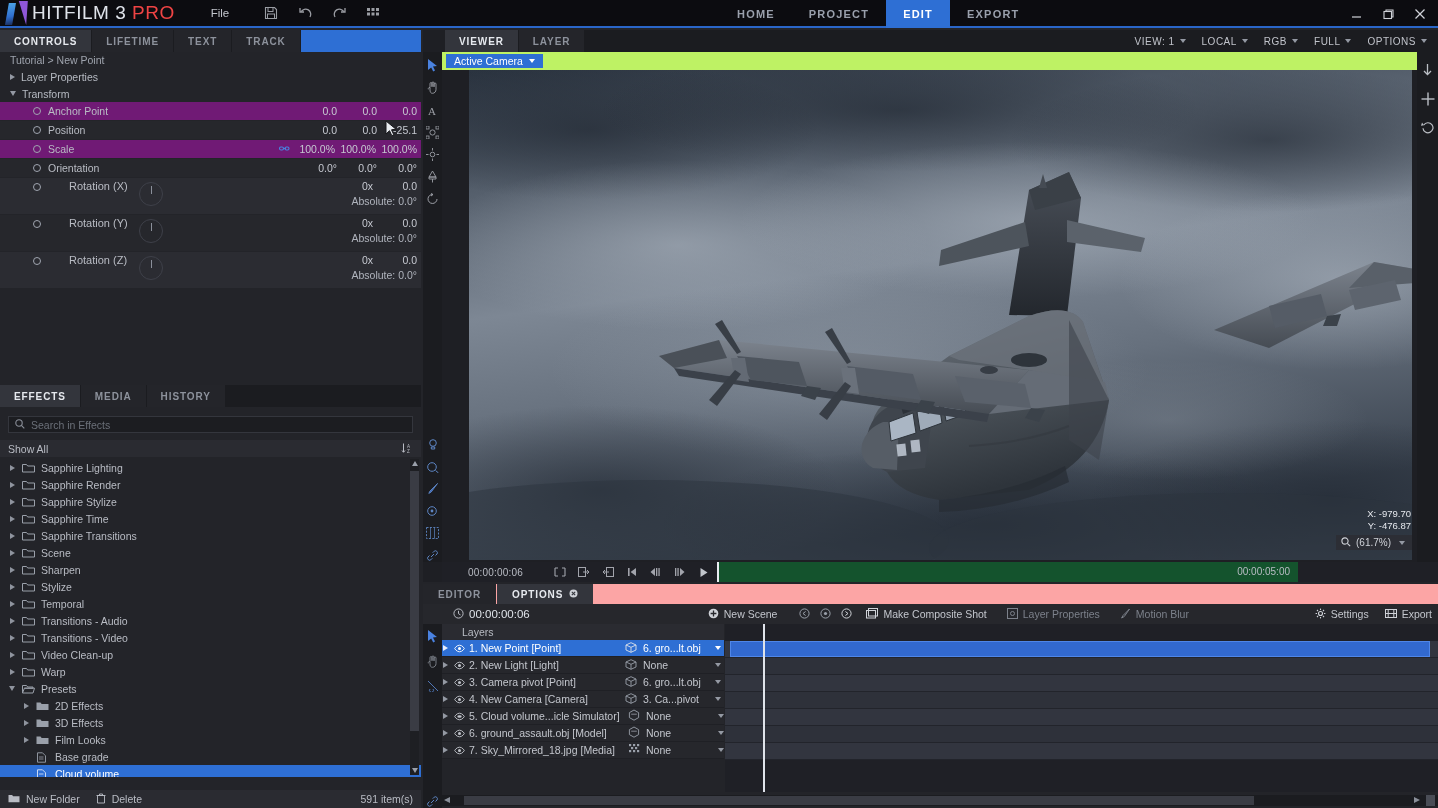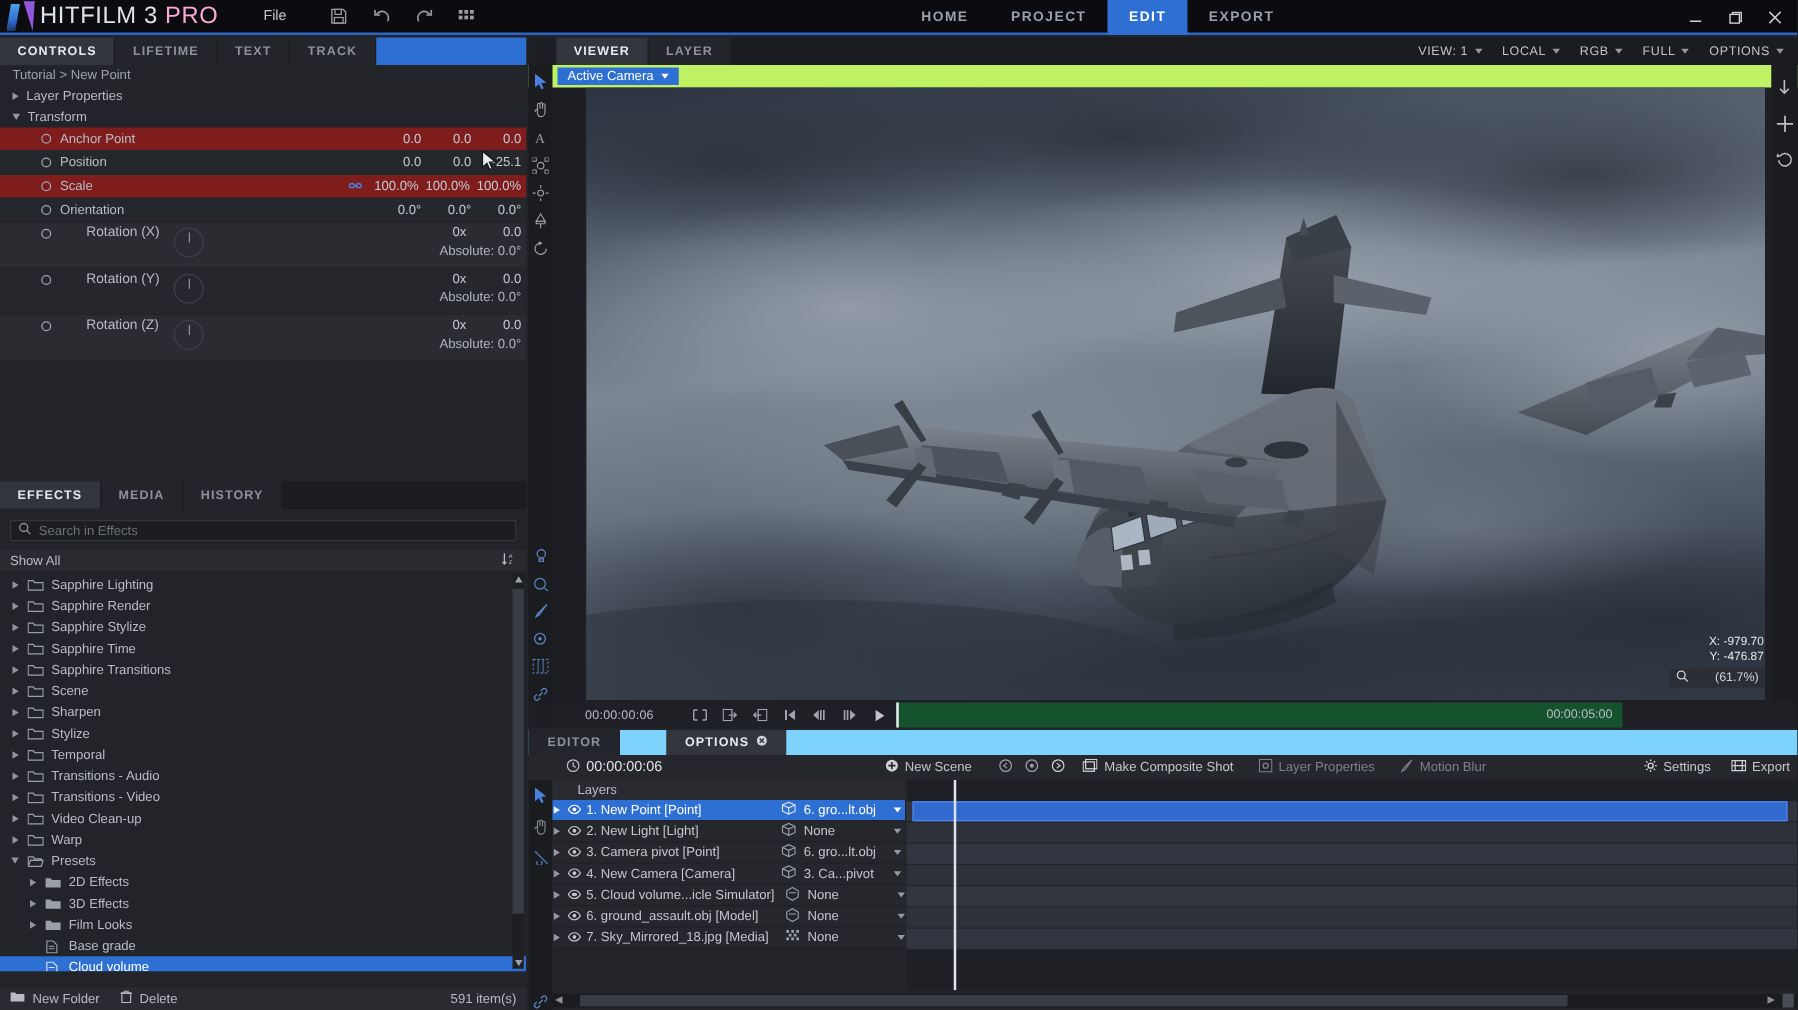--- a/index.html
+++ b/index.html
@@ -26,21 +26,21 @@
     width:0;height:0; border-left:10px solid transparent;
     border-right:9px solid #8f57d8; border-bottom:24px solid transparent;
     transform:skewX(-4deg);
   }
   .logo-mark:after{
     content:""; position:absolute; left:3px; top:3px;
     width:11px;height:22px; background:linear-gradient(170deg,#4ea7e8,#2f6fd0 60%,#1a2a55);
     clip-path:polygon(35% 0,100% 0,65% 100%,0 100%);
   }
   .brand{ font-size:19px; letter-spacing:.5px; color:#dfe3ea; font-weight:400; }
-  .brand .pro{ color:#f9a8d4; }
+  .brand .pro{ color:#ef4444; }
   .menu-file{ margin-left:28px; font-size:11.5px; color:#c3c6cd; padding:4px 8px; }
   .tb-icons{ display:flex; align-items:center; gap:18px; margin-left:26px; }
   .tb-ic{ width:16px;height:16px; opacity:.78; display:flex;align-items:center;justify-content:center; }
   .tb-ic svg{ display:block; }
   .modes{ position:absolute; left:720px; top:0; height:28px; display:flex; }
   .mode{
     padding:0 17px; height:28px; line-height:28px; font-size:11px;
     letter-spacing:1.2px; color:#9aa0ac; font-weight:bold;
   }
   .mode.active{ background:#2e6fd4; color:#fff; }
@@ -60,21 +60,21 @@
 
   .breadcrumb{ height:16px; padding:2px 0 0 10px; font-size:10.5px; color:#9ea3ad; background:#232429; }
   .prop-row{
     height:18px; display:flex; align-items:center; font-size:10.5px;
     color:#b9bcc4; position:relative;
   }
   .prop-head{ padding-left:10px; color:#b6bac2; }
   .tri{ width:0;height:0; display:inline-block; margin-right:6px; }
   .tri.right{ border-left:5px solid #9499a3; border-top:3.5px solid transparent; border-bottom:3.5px solid transparent; }
   .tri.down{ border-top:5px solid #9499a3; border-left:3.5px solid transparent; border-right:3.5px solid transparent; }
-  .prop-item{ background:#7f1d1d; margin-bottom:1px; padding-left:30px; }
+  .prop-item{ background:#701a75; margin-bottom:1px; padding-left:30px; }
   .prop-item.alt{ background:#26272c; }
   .kf-dot{
     width:8px;height:8px;border-radius:50%; border:1.4px solid #a0a5b0;
     position:absolute; left:33px; top:5px;
   }
   .prop-label{ margin-left:18px; }
   .vals{ position:absolute; right:4px; top:0; height:18px; display:flex; align-items:center; gap:0; }
   .val{ width:40px; text-align:right; color:#c6c9d1; }
   .link-ic{ color:#4a82e0; margin-right:4px; font-size:9px; }
   .rot-block{ background:#2b2c32; margin-bottom:1px; position:relative; height:36px; }
@@ -140,36 +140,36 @@
   .tool-ic.sel{ opacity:1; }
   .right-col{
     position:absolute; right:0; top:22px; width:21px; height:510px; background:#1b1c20;
     display:flex; flex-direction:column; align-items:center; padding-top:10px; gap:14px;
   }
   .stage{ position:absolute; left:19px; top:40px; width:975px; height:518px; overflow:hidden; }
   .canvasarea{ position:absolute; left:27px; top:0px; width:943px; height:490px; overflow:hidden; background:#3b4049; }
   .coords{ position:absolute; right:6px; top:438px; font-size:9.5px; color:#e6e9ee; text-align:right; line-height:12px; }
   .zoombox{
     position:absolute; right:5px; top:465px; width:76px; height:15px; background:#2c2e35;
-    display:flex; align-items:center; gap:21px; padding-left:5px; font-size:10px; color:#cfd2d8;
+    display:flex; align-items:center; gap:5px; padding-left:5px; font-size:10px; color:#cfd2d8;
   }
   .viewer-bottom{
     position:absolute; left:19px; bottom:0; width:996px; height:20px; background:#1f2026;
     display:flex; align-items:center; font-size:10px; color:#b9bcc4;
   }
   .tc{ margin-left:26px; letter-spacing:.2px; }
   .transport{ display:flex; align-items:center; gap:11px; margin-left:30px; }
   .tp{ width:13px;height:13px; display:flex;align-items:center;justify-content:center; opacity:.85; }
   .vscrub{ position:absolute; left:275px; top:0; width:581px; height:20px; background:#14532d; }
   .vscrub .ph{ position:absolute; left:0px; top:0; width:2px; height:20px; background:#e9ecf1; }
   .endtc{ position:absolute; right:8px; top:4px; font-size:10px; color:#b9bcc4; }
 
   
   .tl-panel{ position:absolute; left:423px; top:584px; width:1015px; height:224px; background:#232429; }
-  .tl-tabs{ height:20px; background:#7dd3fc; display:flex; align-items:stretch;gap:36px; }
+  .tl-tabs{ height:20px; background:#fca5a5; display:flex; align-items:stretch; }
   .tl-tab{
     padding:0 15px; display:flex; align-items:center; gap:6px; font-size:10px;
     font-weight:bold; letter-spacing:.9px; color:#8d929c; background:#24252a; margin-right:1px;
   }
   .tl-tab.active{ background:#33353c; color:#e6e9ee; }
   .tl-toolbar{ height:20px; background:#26272c; display:flex; align-items:center; position:relative; }
   .tlt-item{ display:flex; align-items:center; gap:5px; font-size:10.5px; color:#c3c6cd; margin-left:14px; }
   .tlt-item.dim{ color:#7c818b; }
   .tl-right{ position:absolute; right:6px; top:0; height:20px; display:flex; align-items:center; gap:16px; }
   .layers-hdr{ height:16px; background:#2a2b31; display:flex; align-items:center; padding-left:20px; font-size:10.5px; }

